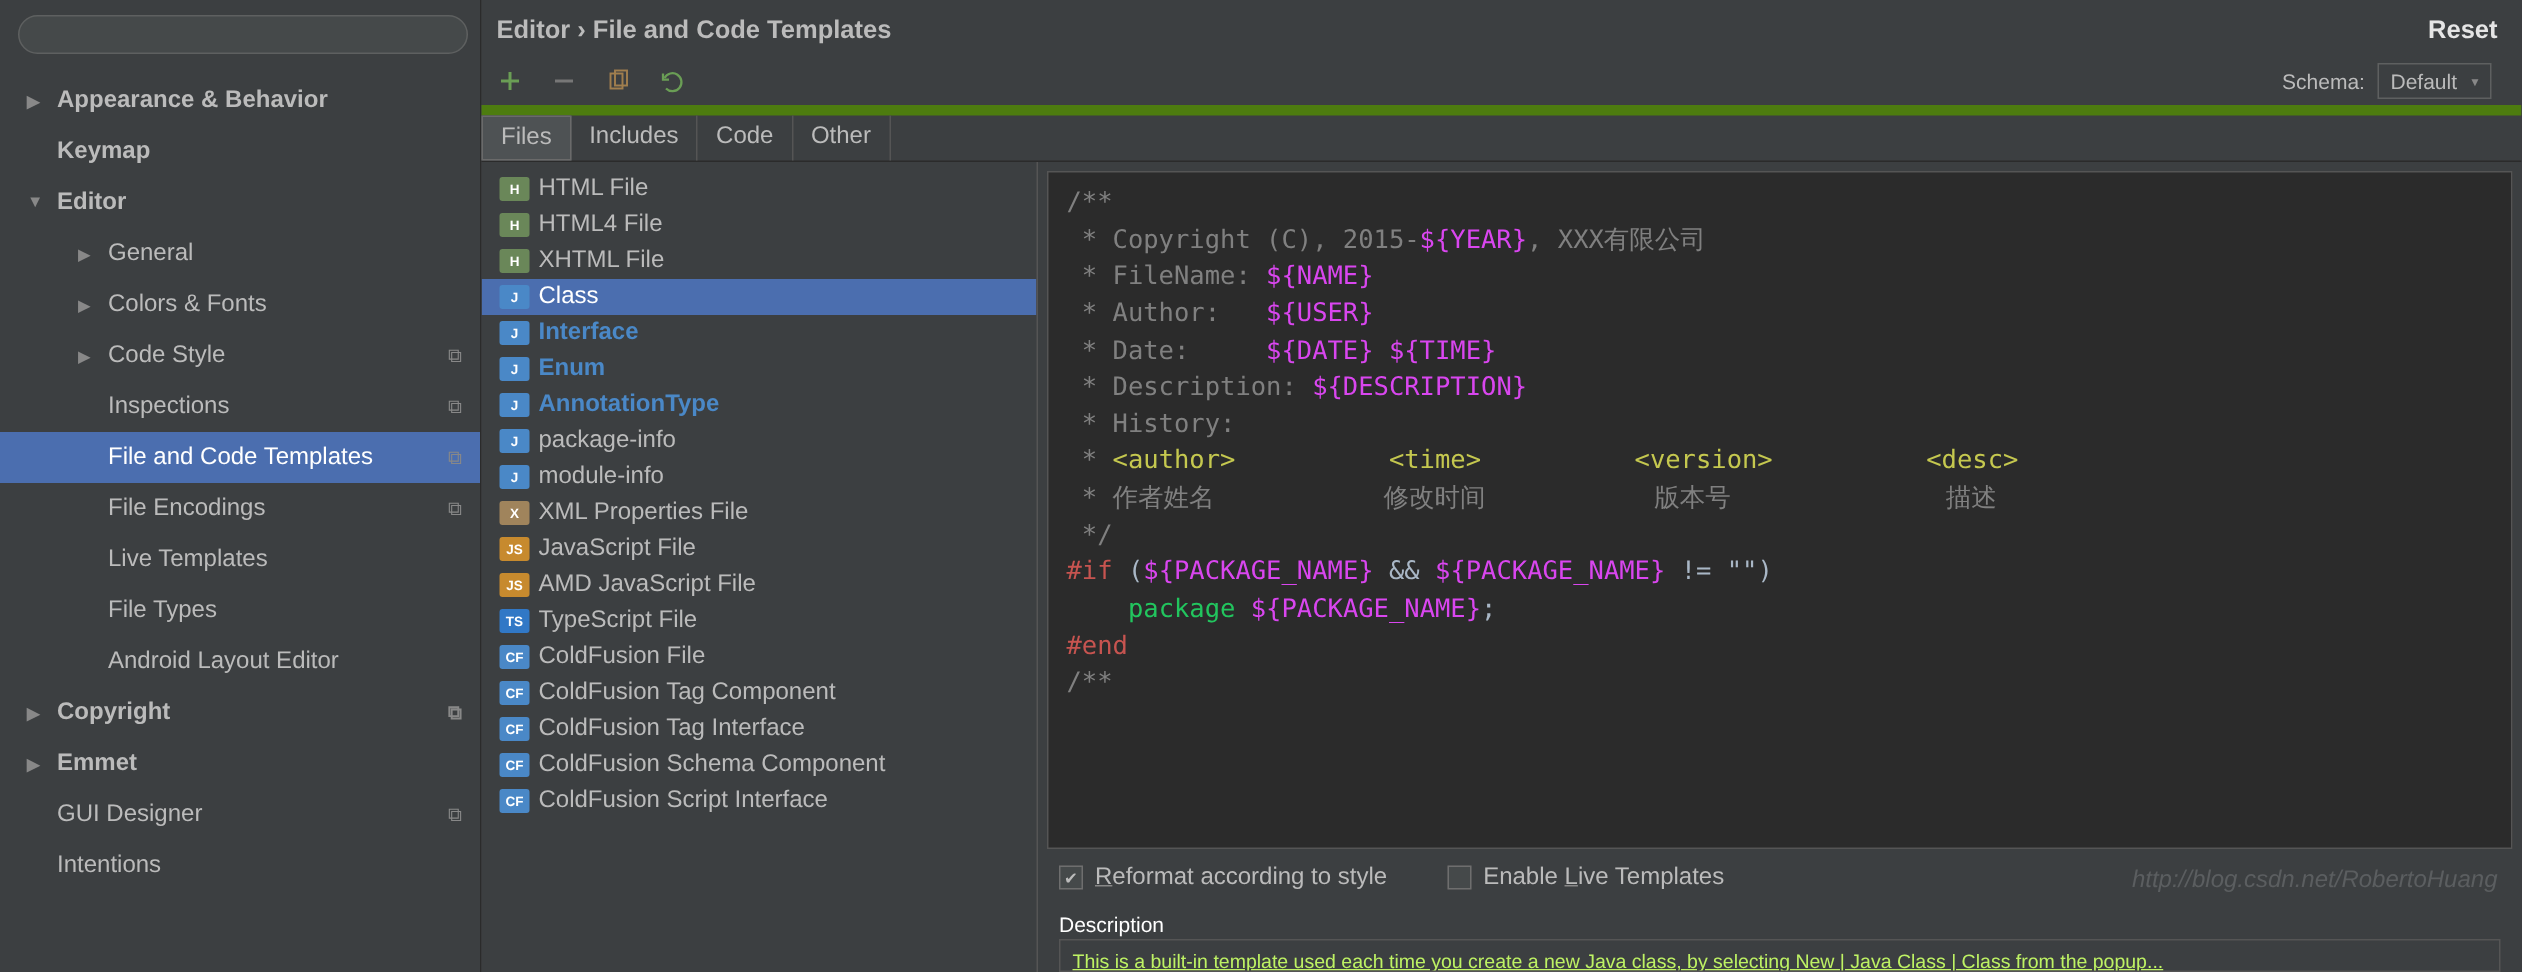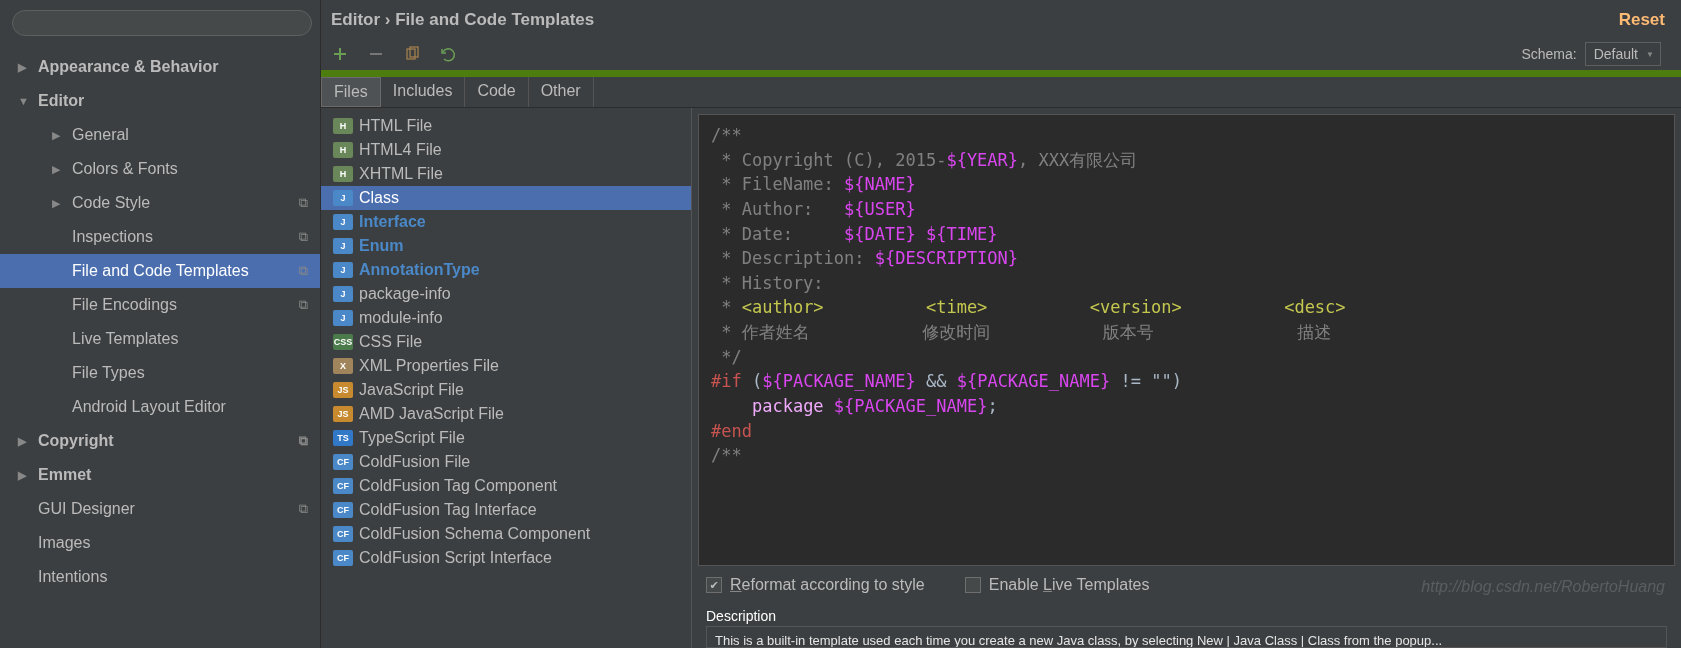--- a/index.html
+++ b/index.html
@@ -63,21 +63,21 @@
 .breadcrumb-row {
   display: flex;
   align-items: center;
   padding: 10px 16px 8px 10px;
   font-size: 17px;
   color: #bbbbbb;
   font-weight: 600;
 }
 .breadcrumb-row .reset {
   margin-left: auto;
-  color: #fdba74;
+  color: #e5e5e5;
   font-weight: 600;
   cursor: pointer;
 }
 .toolbar-row {
   display: flex;
   align-items: center;
   padding: 4px 10px;
 }
 .toolbar-left { display: flex; gap: 18px; align-items: center; }
 .tb-btn { width: 18px; height: 18px; display:flex; align-items:center; justify-content:center; cursor:pointer; }
@@ -157,21 +157,21 @@
   font-size: 17px;
   line-height: 1.45;
   color: #a9b7c6;
   padding: 8px 12px;
   overflow: auto;
   white-space: pre;
 }
 .c-gray { color: #808080; }
 .c-pink { color: #d946ef; }
 .c-yellow { color: #c5c84f; }
-.c-keyword { color: #f0abfc; }
+.c-keyword { color: #22c55e; }
 .c-red { color: #c75450; }
 .options-row {
   display: flex;
   align-items: center;
   gap: 40px;
   padding: 10px 8px;
   font-size: 16px;
   color: #bbb;
 }
 .chk {
@@ -183,21 +183,22 @@
 }
 .desc-label { padding: 4px 8px 2px; color:#ffffff; font-size:14px; }
 .desc-box {
   margin: 0 8px;
   border: 1px solid #555;
   background: #3c3f41;
   padding: 6px 8px;
   height: 22px;
   overflow:hidden;
   font-size: 13px;
-  color: #e5e5e5;
+  color: #bef264;
+  text-decoration: underline;
 }
 .watermark {
   position: absolute;
   right: 16px;
   bottom: 52px;
   color: #5b5e60;
   font-style: italic;
   font-size: 16px;
   pointer-events:none;
 }
@@ -214,20 +215,24 @@
           <line x1="11" y1="11" x2="15" y2="15" stroke="#888" stroke-width="1.5"></line>
         </svg>
       <input class="search" placeholder="" style="">
     </div>
     <div class="tree" id="tree">
         <div class="tree-item bold">
           <span class="tree-arrow">▶</span>
           <span>Appearance &amp; Behavior</span>
         </div>
         <div class="tree-item bold">
+          <span class="tree-arrow"></span>
+          <span>Keymap</span>
+        </div>
+        <div class="tree-item bold">
           <span class="tree-arrow">▼</span>
           <span>Editor</span>
         </div>
         <div class="tree-item child">
           <span class="tree-arrow">▶</span>
           <span>General</span>
         </div>
         <div class="tree-item child">
           <span class="tree-arrow">▶</span>
           <span>Colors &amp; Fonts</span>
@@ -270,24 +275,20 @@
           <span class="tree-badge">⧉</span>
         </div>
         <div class="tree-item bold">
           <span class="tree-arrow">▶</span>
           <span>Emmet</span>
         </div>
         <div class="tree-item">
           <span class="tree-arrow"></span>
           <span>GUI Designer</span>
           <span class="tree-badge">⧉</span>
-        </div>
-        <div class="tree-item">
-          <span class="tree-arrow"></span>
-          <span>Images</span>
         </div>
         <div class="tree-item">
           <span class="tree-arrow"></span>
           <span>Intentions</span>
         </div>
       </div>
   </div>
 
   <div class="main">
     <div class="breadcrumb-row">
@@ -362,24 +363,20 @@
           </div>
           <div class="tpl-item">
             <span class="tpl-icon" style="background: rgb(74, 136, 199);">J</span>
             <span>package-info</span>
           </div>
           <div class="tpl-item">
             <span class="tpl-icon" style="background: rgb(74, 136, 199);">J</span>
             <span>module-info</span>
           </div>
           <div class="tpl-item">
-            <span class="tpl-icon" style="background: rgb(75, 122, 75);">CSS</span>
-            <span>CSS File</span>
-          </div>
-          <div class="tpl-item">
             <span class="tpl-icon" style="background: rgb(160, 132, 92);">X</span>
             <span>XML Properties File</span>
           </div>
           <div class="tpl-item">
             <span class="tpl-icon" style="background: rgb(199, 138, 46);">JS</span>
             <span>JavaScript File</span>
           </div>
           <div class="tpl-item">
             <span class="tpl-icon" style="background: rgb(199, 138, 46);">JS</span>
             <span>AMD JavaScript File</span>

